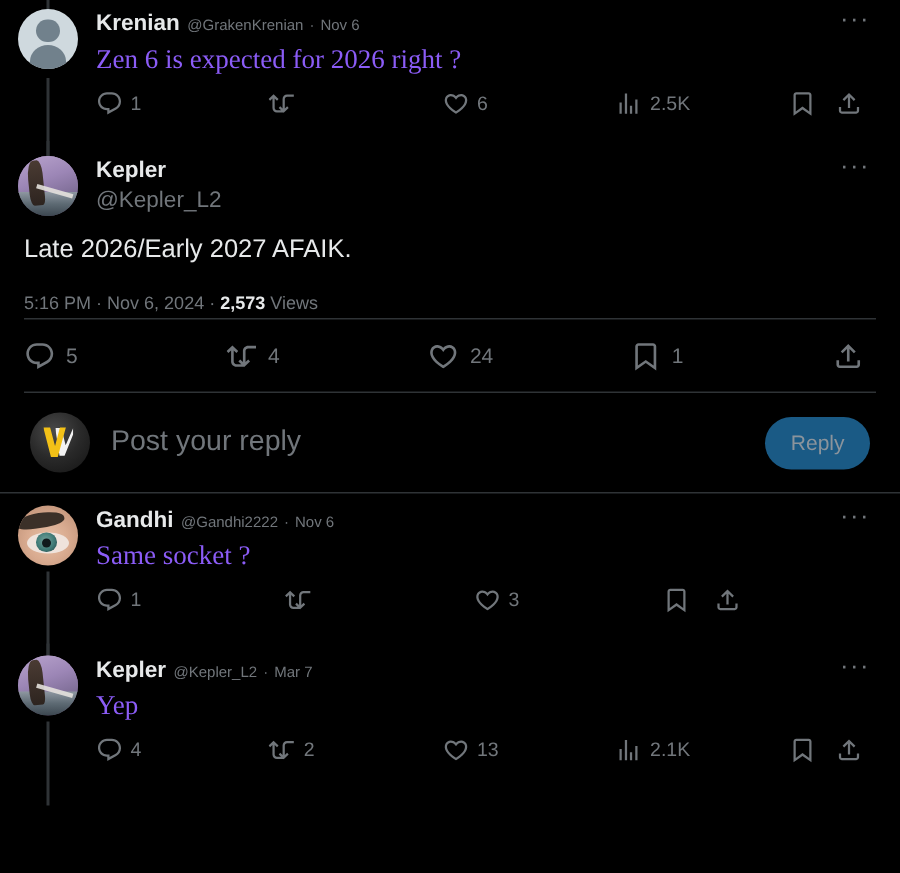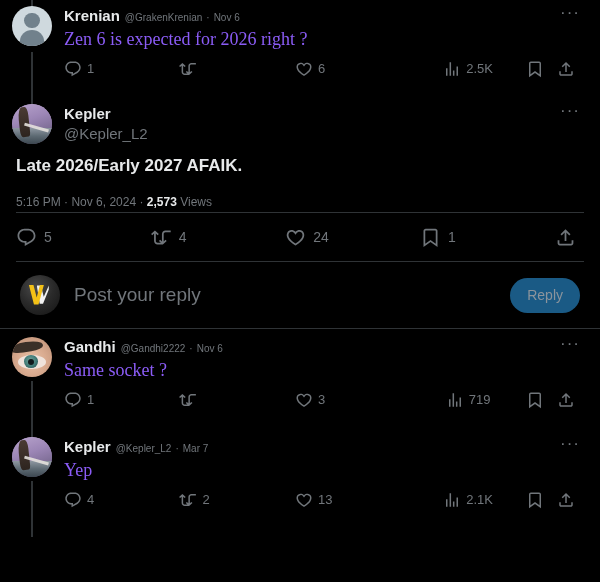--- a/index.html
+++ b/index.html
@@ -97,21 +97,20 @@
     line-height: 20px;
     color: #8b5cf6;
     margin-top: 1px;
     word-wrap: break-word;
     font-family: Liberation Serif, serif;
   }
   .text-lg {
     font-size: 17px;
     line-height: 24px;
     color: #e7e9ea;
-    font-weight: bold;
   }
 
   
   .actions {
     display: flex;
     align-items: center;
     height: 32px;
     margin-top: 4px;
     color: #71767b;
   }
@@ -123,21 +122,21 @@
     line-height: 16px;
   }
   .act .ico { display: inline-flex; width: 18px; height: 18px; }
   .act .cnt { margin-left: 5px; color: #71767b; font-size: 13px; }
   .act svg { width: 18px; height: 18px; display: block; }
   .act svg path, .act svg g { fill: #71767b; }
 
   .a-reply  { width: 126px; }
   .a-rt     { width: 126px; }
   .a-like   { width: 126px; }
-  .a-views  { width: 126px; justify-content: center; }
+  .a-views  { width: 126px; }
   .a-bm     { width: 34px; }
   .a-share  { width: 24px; }
 
   
   .focus-meta {
     font-size: 12px;
     color: #71767b;
     line-height: 20px;
   }
   .focus-meta b { color: #e7e9ea; font-weight: bold; }
@@ -501,28 +500,20 @@
           <span class="cnt"></span>
         </div>
         <div class="act a-like">
           <span class="ico">
             <svg viewBox="0 0 24 24">
                 <path d="M16.697 5.5c-1.222-.06-2.679.51-3.89 2.16l-.805 1.09-.806-1.09C9.984 6.01 8.526 5.44 7.304 5.5c-1.243.07-2.349.78-2.91 1.91-.552 1.12-.633 2.78.479 4.82 1.074 1.97 3.257 4.27 7.129 6.61 3.87-2.34 6.052-4.64 7.126-6.61 1.111-2.04 1.03-3.7.477-4.82-.561-1.13-1.666-1.84-2.908-1.91zm4.187 7.69c-1.351 2.48-4.001 5.12-8.379 7.67l-.503.3-.504-.3c-4.379-2.55-7.029-5.19-8.382-7.67-1.36-2.5-1.41-4.86-.514-6.67.887-1.79 2.647-2.91 4.601-3.01 1.651-.09 3.368.56 4.798 2.01 1.429-1.45 3.146-2.1 4.796-2.01 1.954.1 3.714 1.22 4.601 3.01.896 1.81.846 4.17-.514 6.67z"></path>
               </svg>
           </span>
           <span class="cnt">3</span>
         </div>
-        <div class="act a-views">
-          <span class="ico">
-            <svg viewBox="0 0 24 24">
-                <path d="M8.75 21V3h2v18h-2zM18 21V8.5h2V21h-2zM4 21l.004-10h2L6 21H4zm9.248 0v-7h2v7h-2z"></path>
-              </svg>
-          </span>
-          <span class="cnt">719</span>
-        </div>
         <div class="act a-bm">
           <span class="ico">
             <svg viewBox="0 0 24 24">
                 <path d="M4 4.5C4 3.12 5.119 2 6.5 2h11C18.881 2 20 3.12 20 4.5v18.44l-8-5.71-8 5.71V4.5zM6.5 4c-.276 0-.5.22-.5.5v14.56l6-4.29 6 4.29V4.5c0-.28-.224-.5-.5-.5h-11z"></path>
               </svg>
           </span>
           <span class="cnt"></span>
         </div>
         <div class="act a-share">
           <span class="ico">

